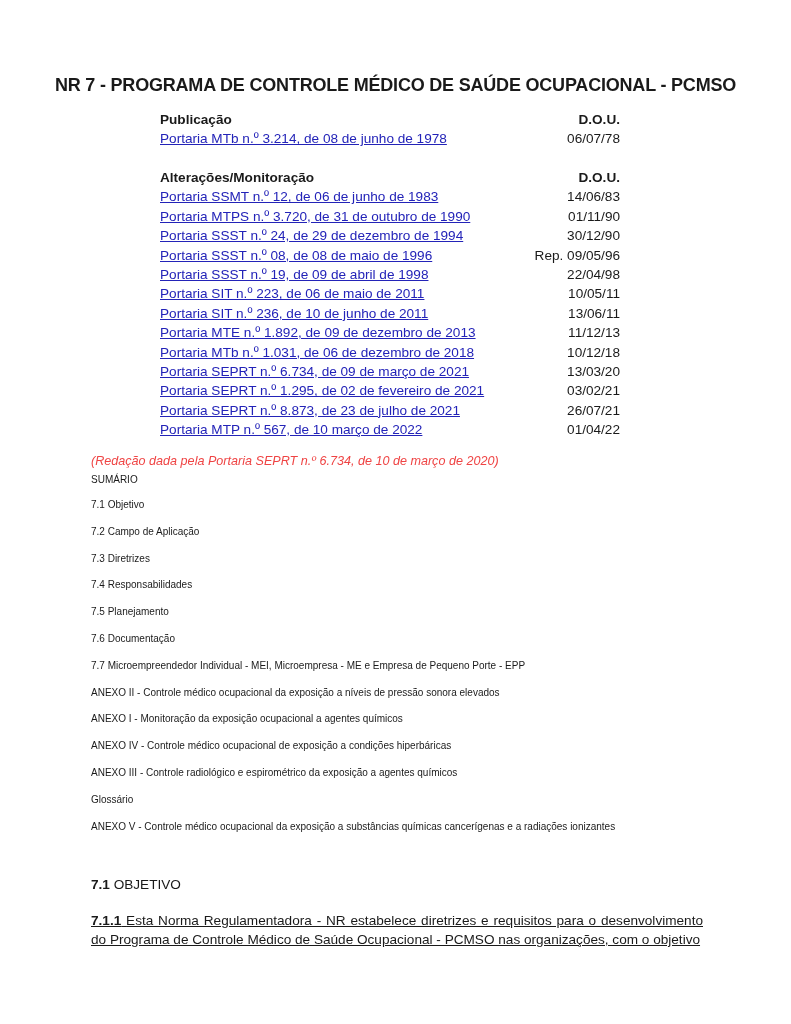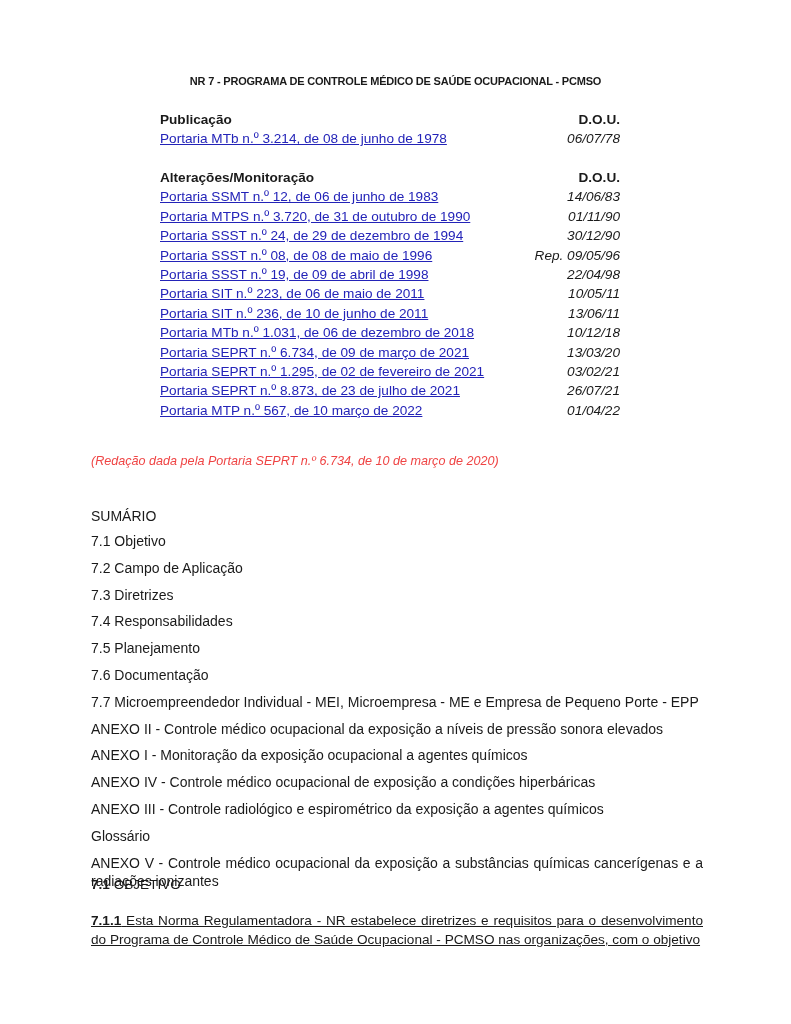--- a/index.html
+++ b/index.html
@@ -1,29 +1,29 @@
 <!DOCTYPE html>
 <html><head>
   <meta charset="utf-8">
   <style>
     html, body { margin: 0; padding: 0; background: #ffffff; }
     body { width: 791px; height: 1024px; position: relative; overflow: hidden;
            font-family: "Liberation Sans", sans-serif; color: #1a1a1a; }
     .page { position: absolute; left: 0; top: 0; width: 791px; height: 1024px; }
     .title { position: absolute; top: 75px; left: 0; width: 791px; text-align: center;
-             font-weight: bold; font-size: 11px; letter-spacing: -0.2px; }
+             font-weight: bold; font-size: 18px; letter-spacing: -0.2px; }
     .tbl { position: absolute; left: 160px; width: 460px; font-size: 13.6px; }
     .tbl .row { height: 19.4px; line-height: 19.4px; position: relative; }
     .tbl .hdr { font-weight: bold; }
     .tbl .hdr .hl { position: absolute; left: 0; width: 320px; }
     .tbl .hdr .hr { position: absolute; right: 0; text-align: right; }
     .tbl a { color: #2323b8; text-decoration: underline; position: absolute; left: 0; white-space: nowrap; }
-    .tbl .date { position: absolute; right: 0; text-align: center; white-space: nowrap; font-style: italic; }
+    .tbl .date { position: absolute; right: 0; text-align: center; white-space: nowrap; }
     .note { position: absolute; left: 91px; top: 454px; font-size: 12.6px; font-style: italic; color: #ef4444; }
-    .toc { position: absolute; left: 91px; top: 471px; width: 612px; font-size: 14px; margin-top: 36px; }
+    .toc { position: absolute; left: 91px; top: 471px; width: 612px; font-size: 10px; }
     .toc .item { height: 26.8px; line-height: 18px; }
     .toc .item.wrap { height: 45px; text-align: justify; }
     .sec { position: absolute; left: 91px; font-size: 13.6px; }
     .sec b { font-weight: bold; }
     .para { position: absolute; left: 91px; top: 911px; width: 612px; font-size: 13.6px; line-height: 19px; text-align: justify; text-decoration: underline; }
   </style>
 </head>
 <body>
 
 <div class="page">
@@ -67,20 +67,24 @@
       </div>
     <div class="row">
         <a>Portaria SIT n.º 223, de 06 de maio de 2011</a>
         <span class="date">10/05/11</span>
       </div>
     <div class="row">
         <a>Portaria SIT n.º 236, de 10 de junho de 2011</a>
         <span class="date">13/06/11</span>
       </div>
     <div class="row">
+        <a>Portaria MTE n.º 1.892, de 09 de dezembro de 2013</a>
+        <span class="date">11/12/13</span>
+      </div>
+    <div class="row">
         <a>Portaria MTb n.º 1.031, de 06 de dezembro de 2018</a>
         <span class="date">10/12/18</span>
       </div>
     <div class="row">
         <a>Portaria SEPRT n.º 6.734, de 09 de março de 2021</a>
         <span class="date">13/03/20</span>
       </div>
     <div class="row">
         <a>Portaria SEPRT n.º 1.295, de 02 de fevereiro de 2021</a>
         <span class="date">03/02/21</span>

